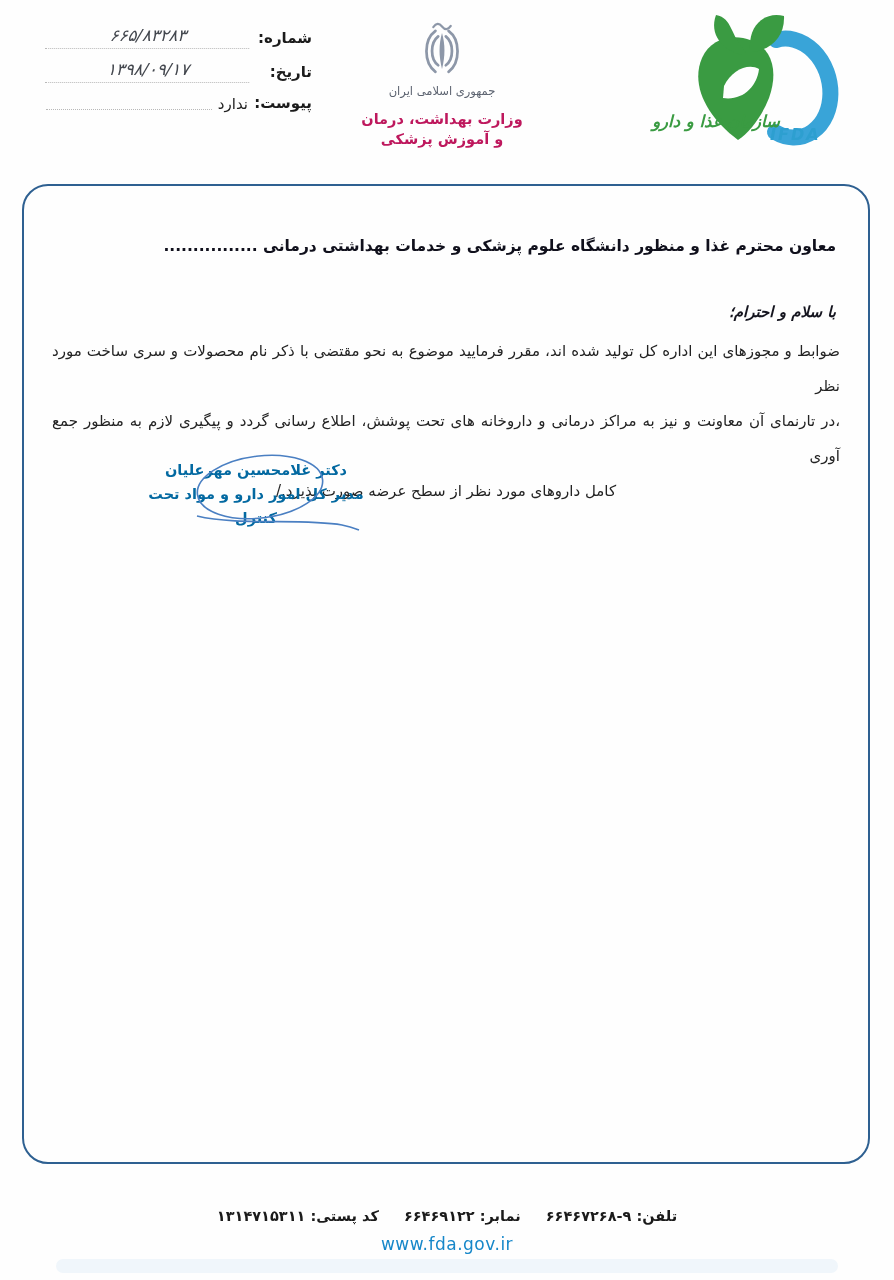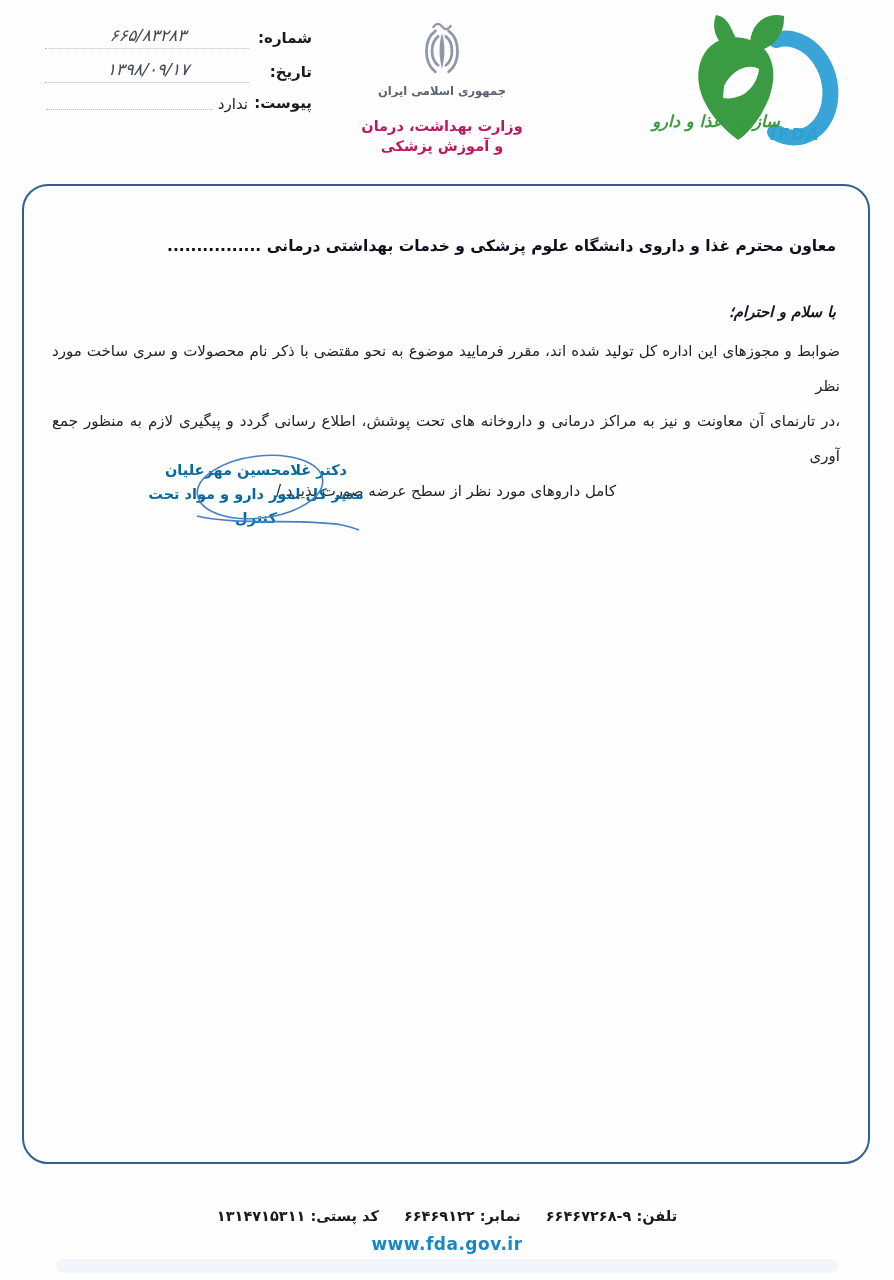--- a/index.html
+++ b/index.html
@@ -25,21 +25,21 @@
     font-style: italic; letter-spacing: 1px;
     border-bottom: 1.5px dotted #b8b8b8; padding-bottom: 3px;
     transform: skewX(-4deg);
   }
   .ref-row-attach .ref-attach-value { font-size: 15px; color: #222; padding: 0 2px 1px 6px; }
   .ref-dots { flex: 1; border-bottom: 1.5px dotted #b8b8b8; margin-bottom: 4px; }
 
   
   .emblem-block { position: absolute; left: 333px; top: 20px; width: 218px; text-align: center; }
   .emblem-block svg { display: block; margin: 0 auto 4px auto; }
-  .gov-country { font-size: 11.5px; color: #5c6370; letter-spacing: 0.5px; margin-bottom: 18px; font-weight: bold; }
+  .gov-country { font-size: 11.5px; color: #5c6370; letter-spacing: 0.5px; margin-bottom: 11px; }
   .gov-ministry { font-size: 14.5px; font-weight: bold; color: #be185d; line-height: 20px; }
 
   
   .ifda-block { position: absolute; left: 618px; top: 6px; width: 262px; height: 152px; }
   .ifda-block svg { position: absolute; left: 60px; top: 0; }
   .ifda-fa {
     position: absolute; left: 18px; top: 106px; width: 160px;
     font-size: 16.5px; font-weight: bold; font-style: italic;
     color: #3a9b42; text-align: center; white-space: nowrap;
   }
@@ -84,21 +84,21 @@
     text-align: center; font-weight: bold; font-size: 14.5px; color: #1a1a1a;
   }
   .footer-phone {
     position: absolute; top: 1208px; left: 0; width: 100%;
     text-align: center; font-weight: bold; font-size: 14.5px; color: #1a1a1a;
   }
   .footer-phone .seg { margin: 15px 10px; white-space: nowrap; }
   .footer-web {
     position: absolute; top: 1234px; left: 0; width: 100%;
     text-align: center; direction: ltr;
-    font-weight: bold; font-size: 17px; color: #1687c9; letter-spacing: 0.5px;
+    font-weight: normal; font-size: 17px; color: #1687c9; letter-spacing: 0.5px;
   }
   .bottom-band {
     position: absolute; left: 56px; right: 56px; bottom: 7px; height: 14px;
     background: #f0f6fb; border-radius: 7px;
   }
 </style>
 </head>
 <body>
 
 <div class="page">
@@ -146,21 +146,21 @@
       <path d="M68,46 C52,30 55,12 38,9 C31,28 44,44 64,49 Z" fill="#3a9b42"></path>
 
       <path d="M46,80 C54,64 70,57 81,63 C79,81 64,95 45,92 Z" fill="#fefefe"></path>
     </svg>
     <div class="ifda-fa">سازمان غذا و دارو</div>
     <div class="ifda-en">IFDA</div>
   </div>
 
   <div class="letter-box"></div>
 
-  <div class="addressee">معاون محترم غذا و داروی دانشگاه علوم پزشکی و خدمات بهداشتی درمانی ................</div>
+  <div class="addressee">معاون محترم غذا و منظور دانشگاه علوم پزشکی و خدمات بهداشتی درمانی ................</div>
 
   <div class="salutation">با سلام و احترام؛</div>
 
   <div class="letter-body">
     <div class="body-line">ضوابط و مجوزهای این اداره کل تولید شده اند، مقرر فرمایید موضوع به نحو مقتضی با ذکر نام محصولات و سری ساخت مورد نظر</div>
     <div class="body-line">،در تارنمای آن معاونت و نیز به مراکز درمانی و داروخانه های تحت پوشش، اطلاع رسانی گردد و پیگیری لازم به منظور جمع آوری</div>
     <div class="body-line body-line-last">کامل داروهای مورد نظر از سطح عرضه صورت پذیرد./</div>
   </div>
 
   <div class="signature-block">

